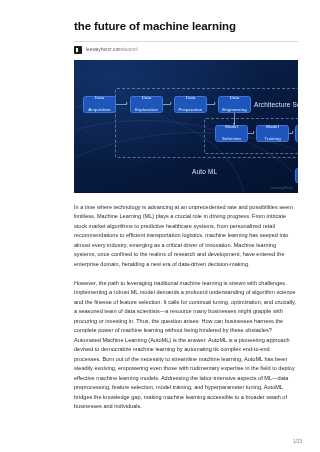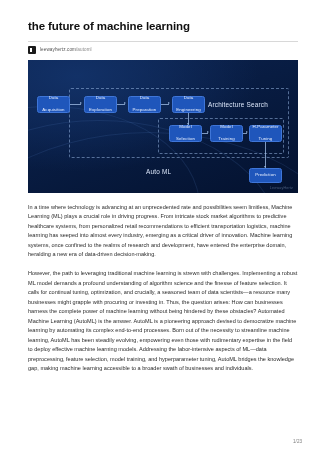--- a/index.html
+++ b/index.html
@@ -13,20 +13,21 @@
     font-family: "Liberation Sans", sans-serif;
     color: #1a1a1a;
     overflow: hidden;
     position: relative;
   }
   .page {
     position: absolute;
     inset: 0;
     padding: 20px 22px 0 28px;
     box-sizing: border-box;
+    margin-left: 46px;
   }
 
   
   .article-title {
     font-size: 11.5px;
     font-weight: bold;
     letter-spacing: -0.1px;
     color: #111111;
     margin: 0 0 7px 0;
     line-height: 1.2;

